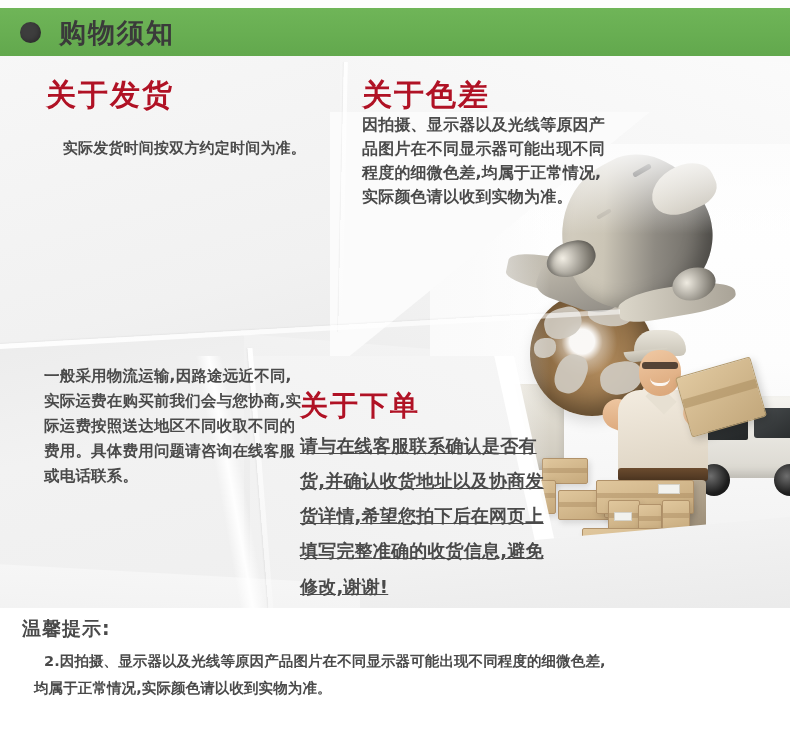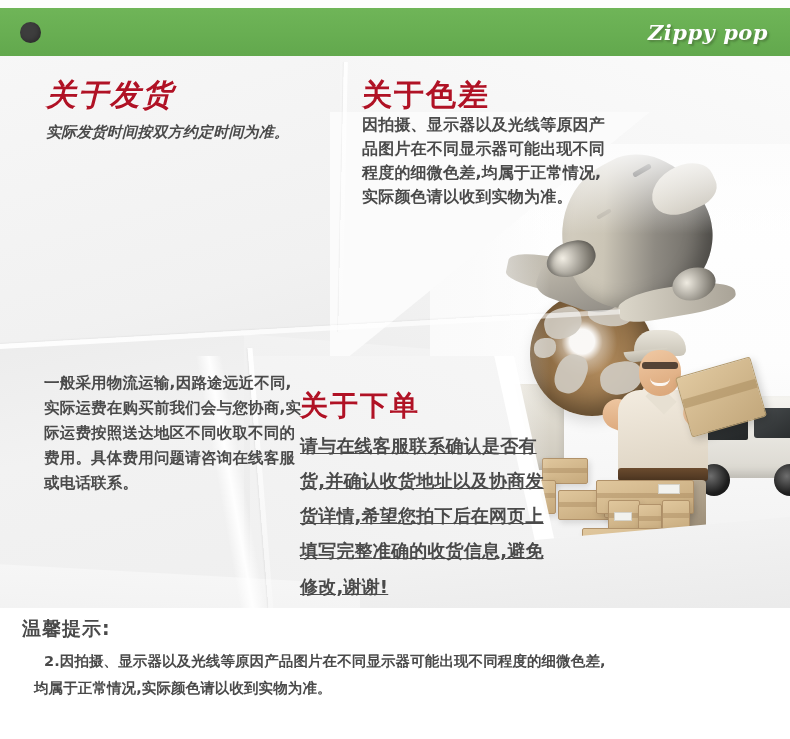--- a/index.html
+++ b/index.html
@@ -343,31 +343,31 @@
   .blk-title {
     color:#b01225; font-weight:bold; letter-spacing:2px;
     font-size:28px; line-height:1.15; white-space:nowrap;
     text-shadow:0 1px 0 rgba(255,255,255,.6);
   }
   .blk-body {
     color:#4a4a4a; font-size:15.5px; line-height:1.62; font-weight:bold;
     letter-spacing:.2px;
   }
 
-  #block-shipping { left:46px; top:78px; width:260px;font-style:italic; }
+  #block-shipping { left:46px; top:78px; width:260px; }
   #block-shipping .blk-title { font-size:30px; }
-  #block-shipping .blk-body { margin-top:7px; font-size:15px; line-height:1.6; }
+  #block-shipping .blk-body { margin-top:23px; font-size:15px; line-height:1.6;text-align:right; }
 
   #block-color { left:362px; top:78px; width:250px; }
   #block-color .blk-title { font-size:30px; }
   #block-color .blk-body { margin-top:0; font-size:16px; line-height:1.52; }
 
   #block-freight { left:44px; top:364px; width:262px; }
   #block-freight .blk-title { font-size:28px; }
-  #block-freight .blk-body { margin-top:7px; font-size:15.5px; line-height:1.62; }
+  #block-freight .blk-body { font-size:15.5px; line-height:1.62; }
 
   #block-order { left:300px; top:390px; width:250px; }
   #block-order .blk-title { font-size:28px; }
   #block-order .blk-body { margin-top:6px; font-size:18px; line-height:1.95;text-decoration:underline; }
 
   
   .tips { position:absolute; left:0; top:608px; width:790px; height:131px; background:#ffffff; }
   .tips-title {
     position:absolute; left:22px; top:8px;
     font-size:19px; font-weight:bold; color:#4a4a4a; letter-spacing:1px;
@@ -379,21 +379,21 @@
   }
   .tips-item.cont { margin-left:-10px; }
 </style>
 </head>
 <body>
 
 <div class="page">
 
   <div class="header">
     <span class="hdr-bullet"></span>
-    <span class="hdr-logo">Zippy pop</span>
+    <span class="hdr-title">购物须知</span>
   </div>
 
   <div class="canvas">
 
     <div class="facet facet-tl"></div>
     <div class="facet facet-tr"></div>
     <div class="facet facet-ml"></div>
     <div class="facet facet-mc"></div>
 
     <div class="photo">

